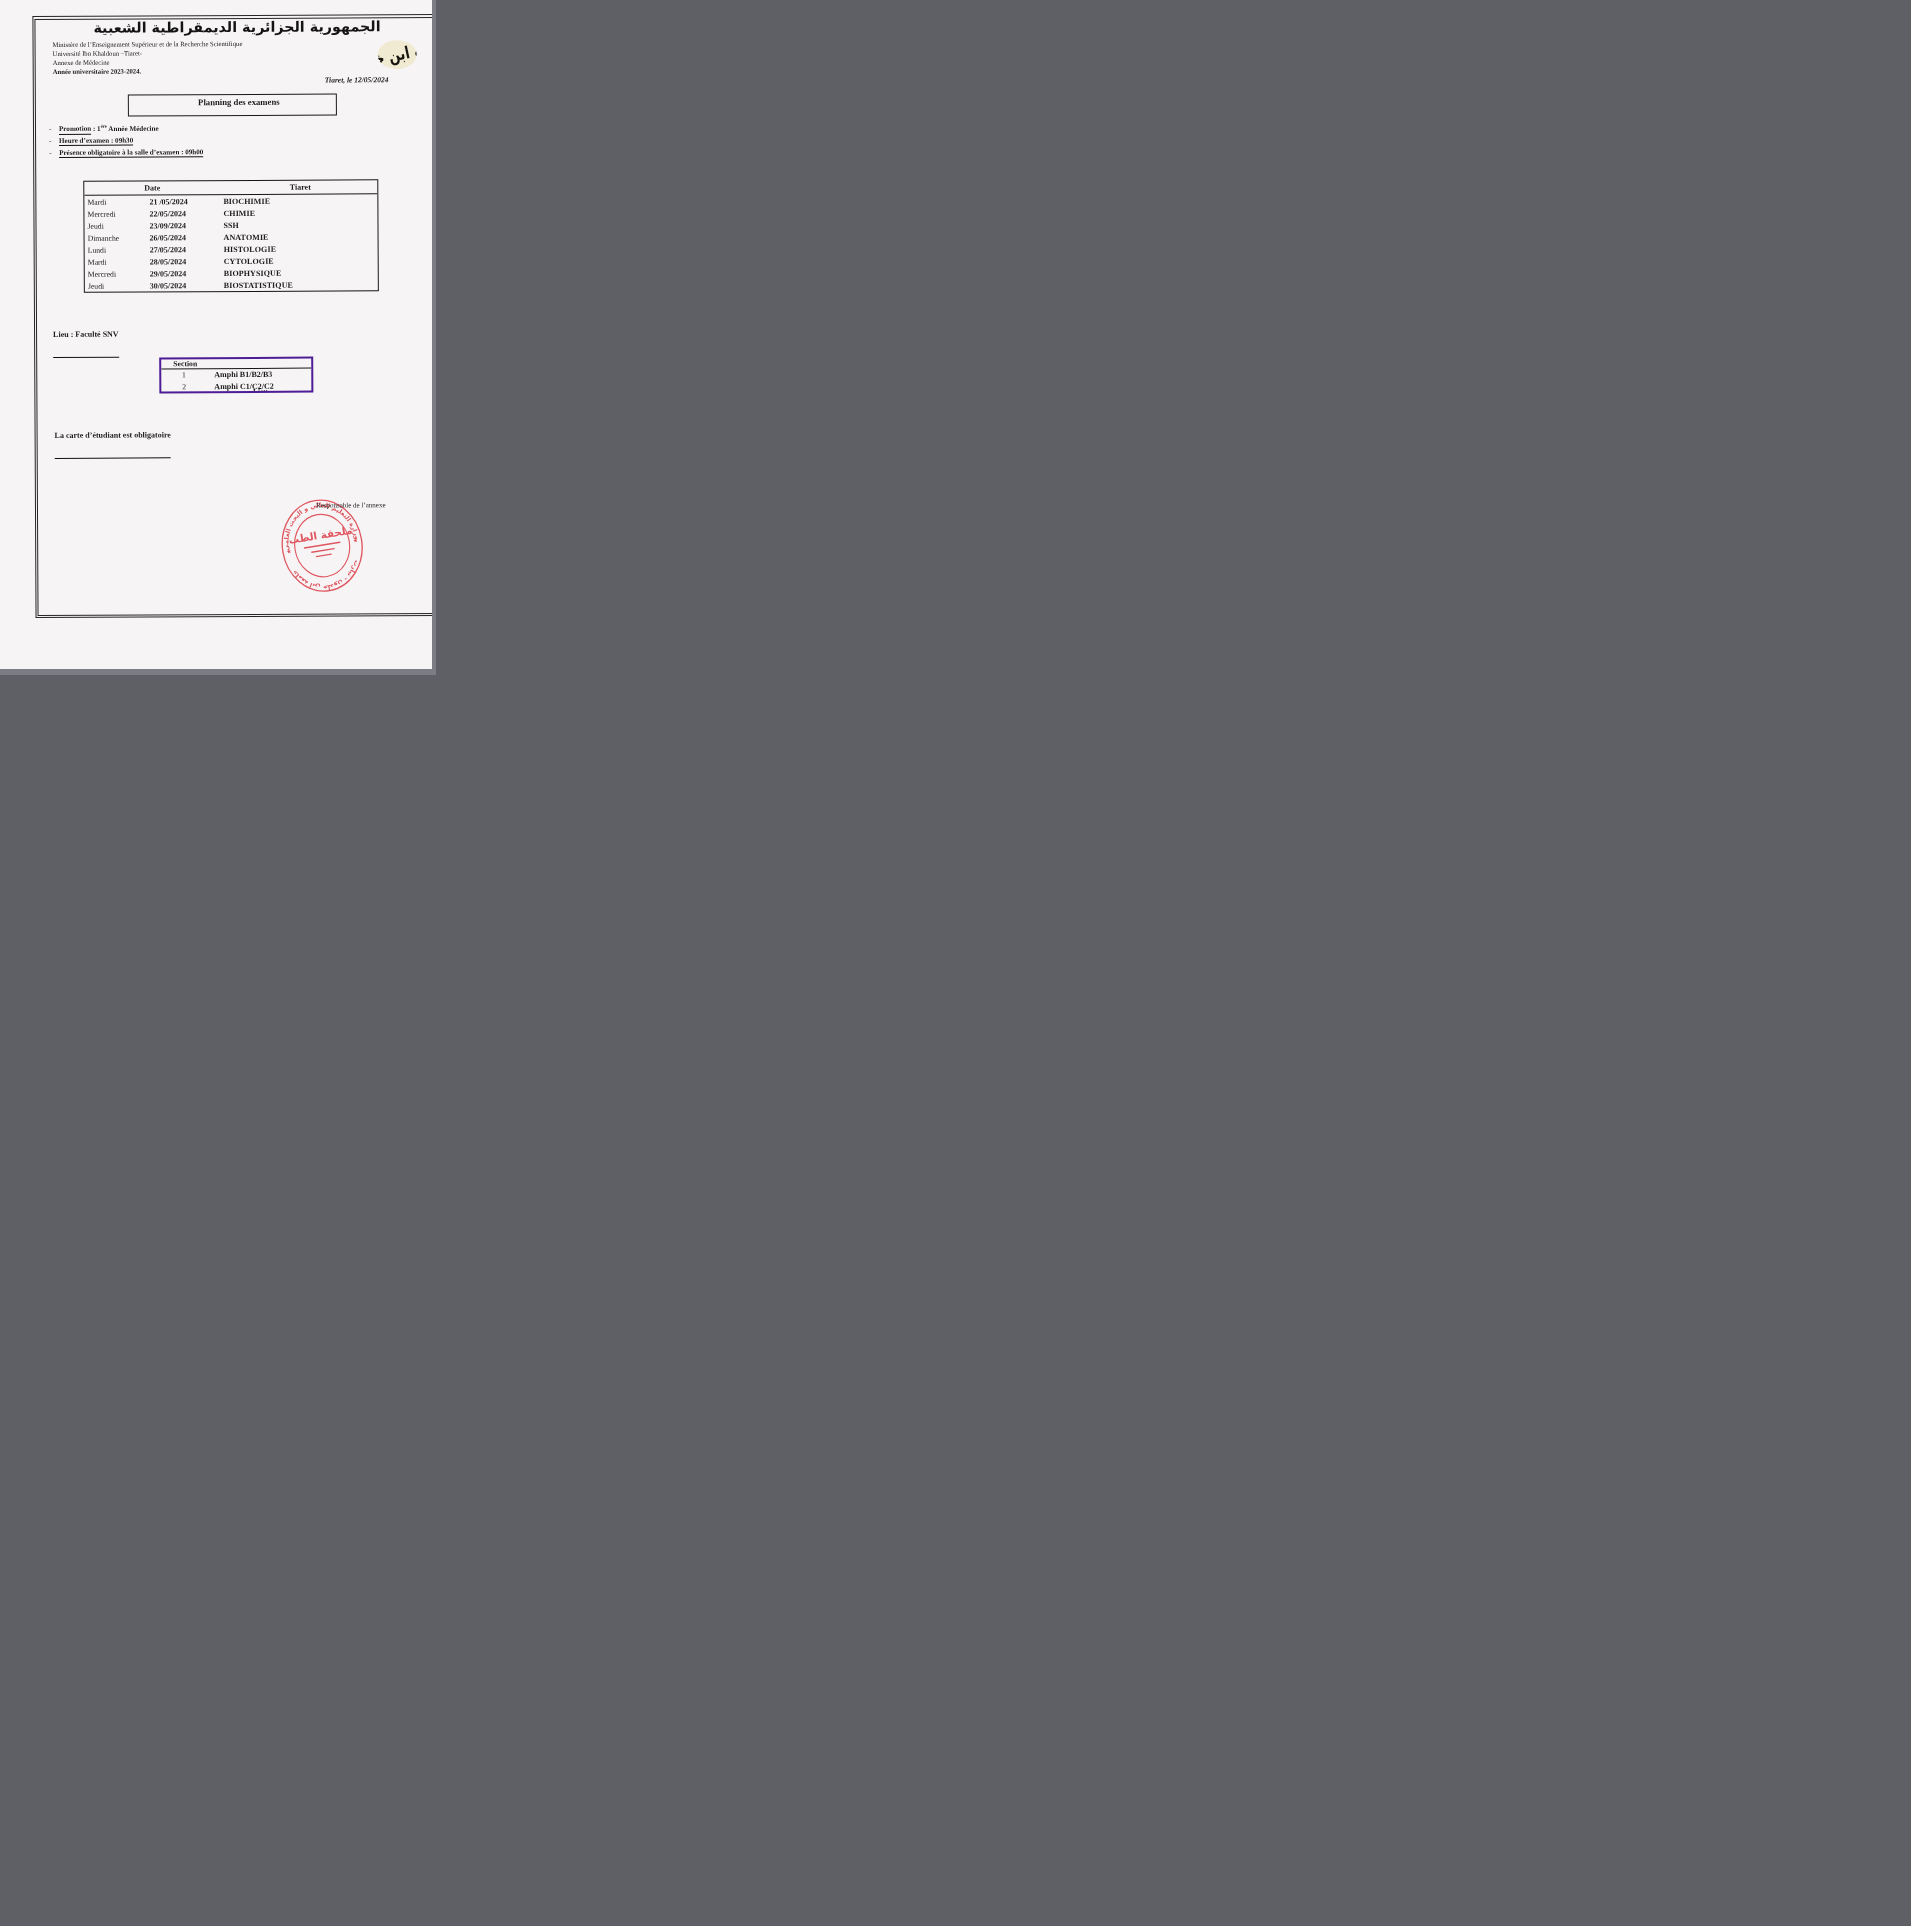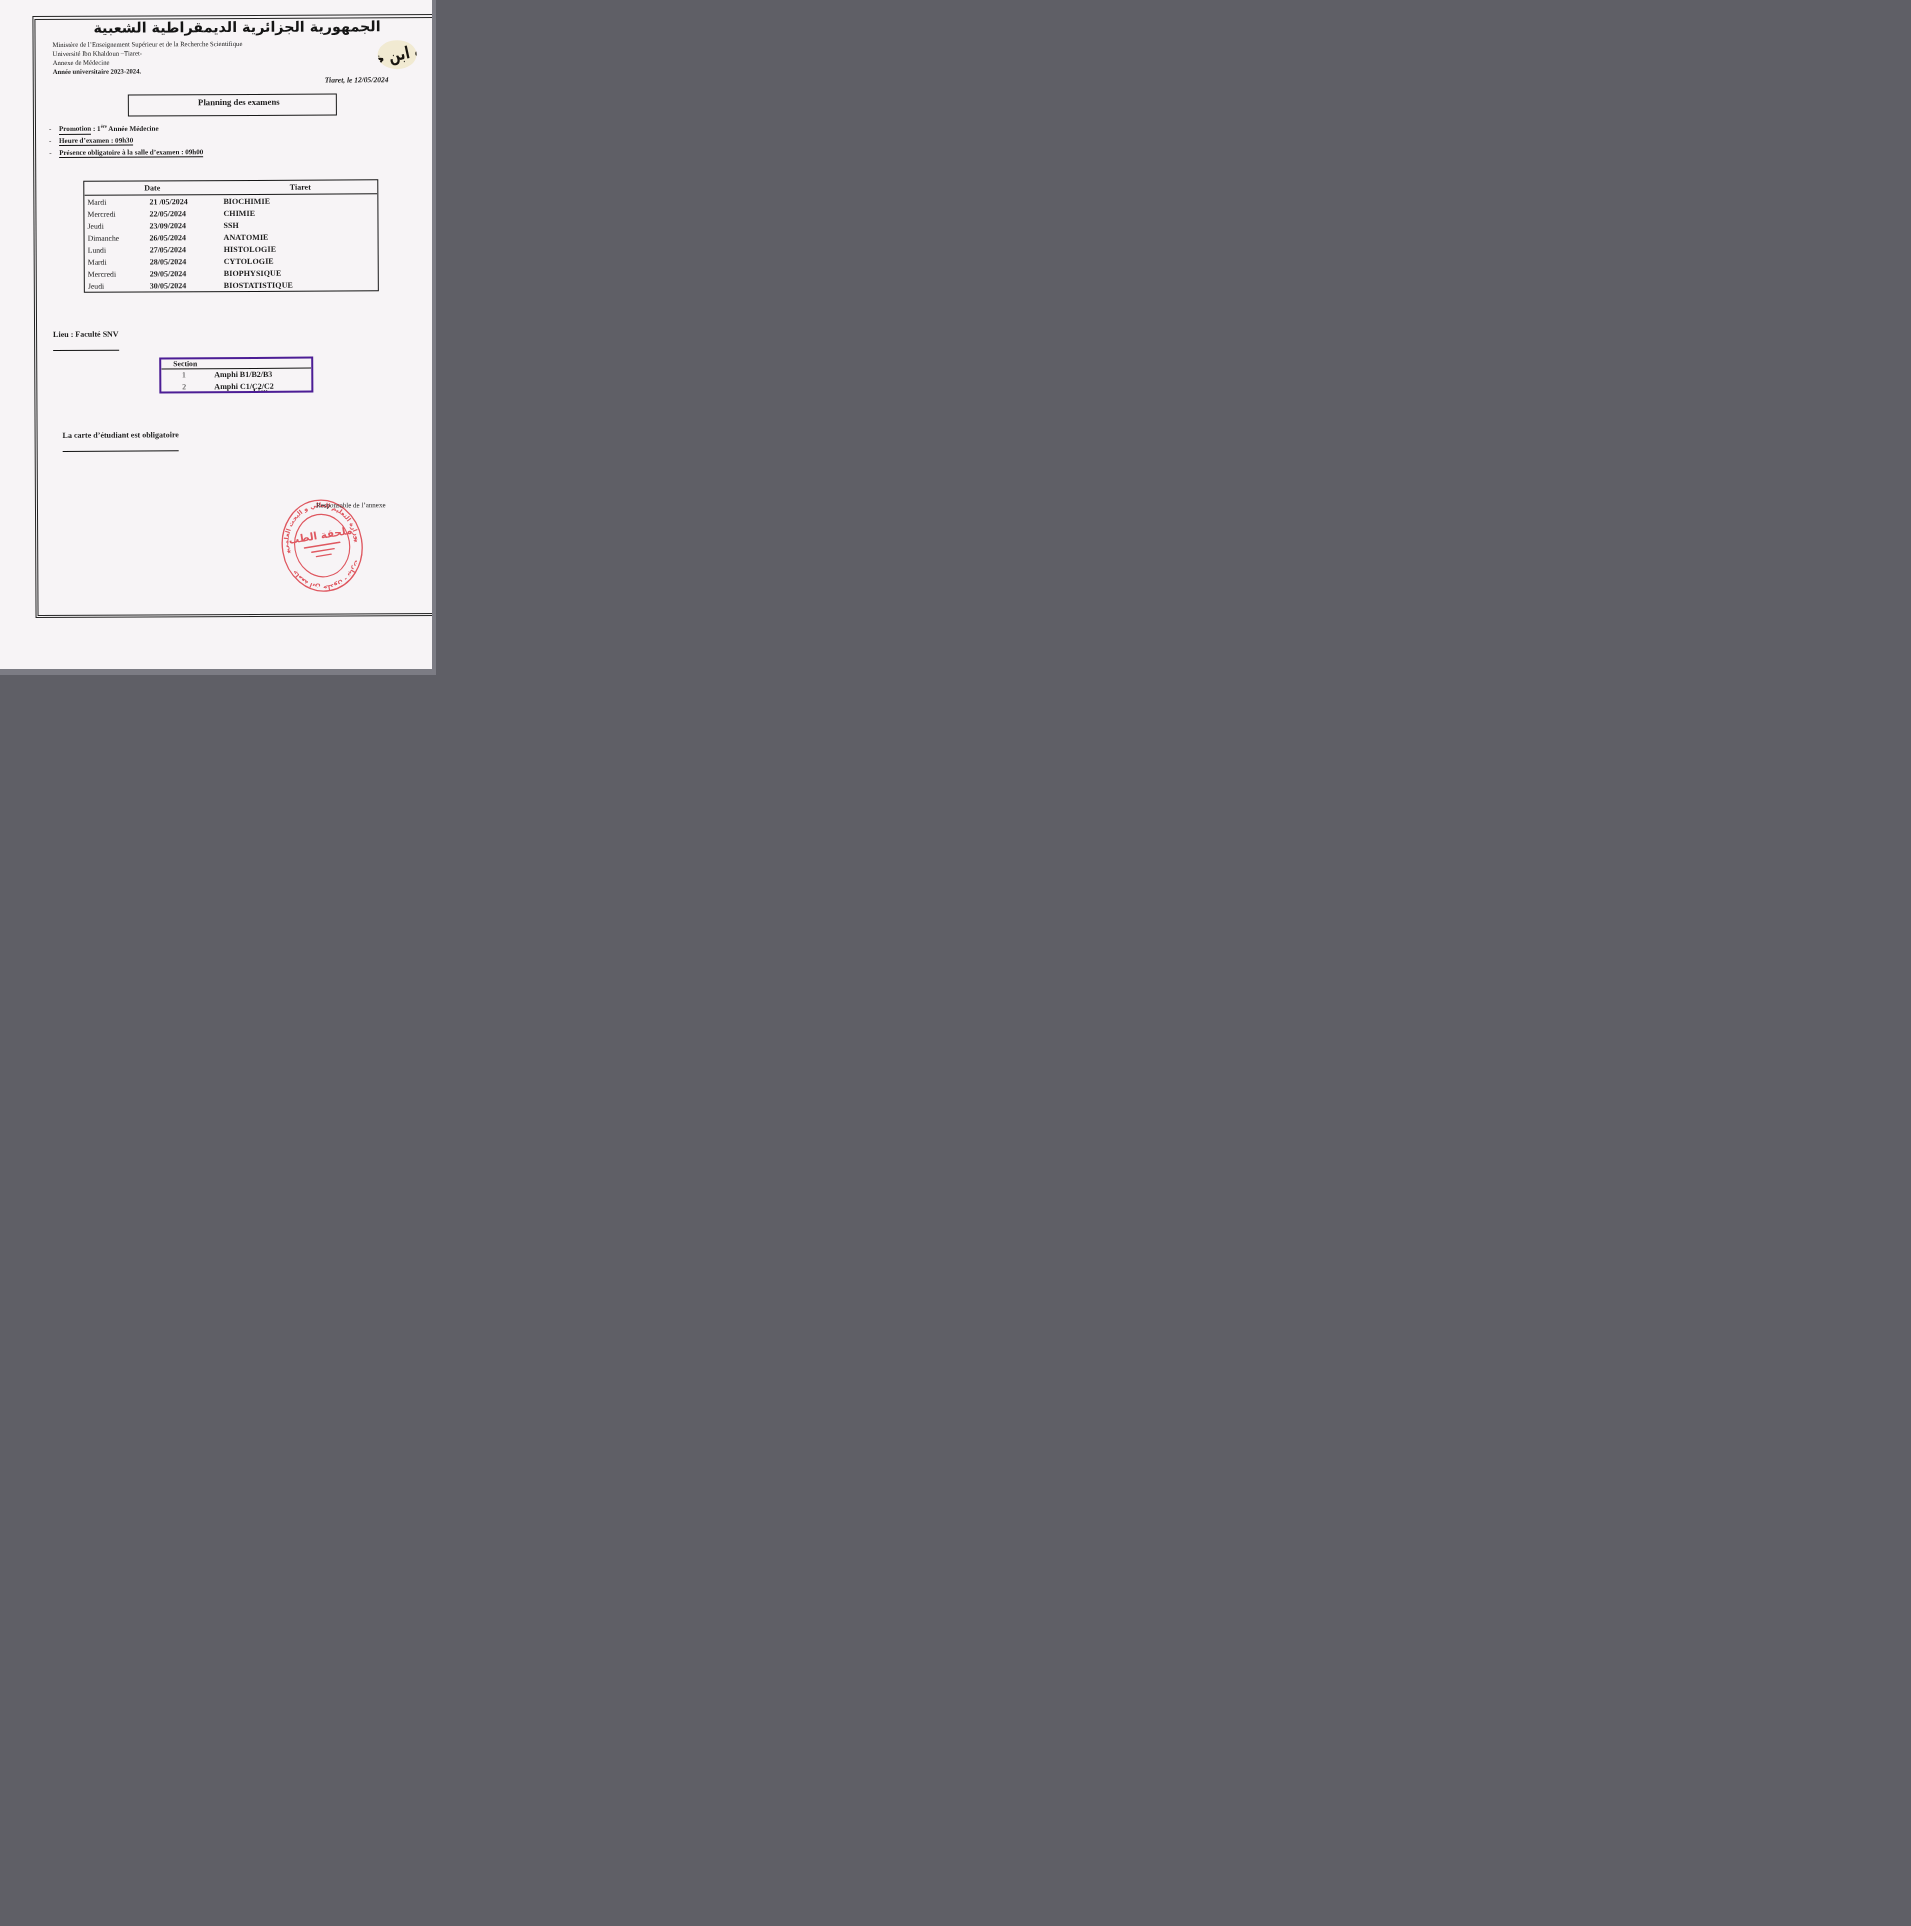--- a/index.html
+++ b/index.html
@@ -59,35 +59,35 @@
   .exam-head .hd { position:absolute; top:1.5px; transform:translateX(-50%); font-size:8px; font-weight:bold; }
   .exam-head .h-date { left:68px; }
   .exam-head .h-module { left:216px; }
   .exam-body { position:relative; padding-top:0.8px; }
   .exam-row { position:relative; height:12px; line-height:12px; }
   .exam-row .c-day { position:absolute; left:3.1px; font-size:7.7px; }
   .exam-row .c-date { position:absolute; left:65px; font-size:8px; font-weight:bold; }
   .exam-row .c-module { position:absolute; left:139px; font-size:8px; font-weight:bold; letter-spacing:0.1px; }
 
   .lieu-heading { position:absolute; left:53px; top:329px; font-size:8px; font-weight:bold; }
-  .u-thick { border-bottom:1.5px solid #111; padding-bottom:11px; }
+  .u-thick { border-bottom:1.5px solid #111; padding-bottom:18px; }
 
   .section-table {
     position:absolute; left:159px; top:357px; width:154px; height:36px;
     border:2px solid #4c1d95; box-sizing:border-box; overflow:hidden;
   }
   .sec-head { position:relative; height:9.2px; border-bottom:1.5px double #161616; }
   .sec-head .hd { position:absolute; top:0; transform:translateX(-50%); font-size:7.7px; font-weight:bold; line-height:9.2px; }
   .sec-head .h-section { left:24px; }
   .sec-head .h-lieu { left:99px;margin-top:28px; }
   .sec-row { position:relative; height:11.6px; line-height:11.6px; }
   .sec-row .c-num { position:absolute; left:17.7px; width:10px; text-align:center; font-size:7.7px; }
   .sec-row .c-lieu { position:absolute; left:53px; font-size:8px; font-weight:bold; }
 
-  .note { position:absolute; left:54px; top:430px; font-size:8px; font-weight:bold;margin-left:8px; }
+  .note { position:absolute; left:54px; top:430px; font-size:8px; font-weight:bold; }
 
   .signature { position:absolute; left:315px; top:502px; font-size:7px; z-index:3; }
 
   .stamp-wrap { position:absolute; left:270px; top:488px; width:102px; height:116px; z-index:2; opacity:0.92; }
   .stamp-wrap svg { display:block; }
   .stamp-ring-text { font-family:"DejaVu Sans",sans-serif; font-weight:bold; font-size:16.5px; }
   .stamp-center-text { font-family:"DejaVu Sans",sans-serif; font-weight:bold; font-size:27px; }
   .stamp-star { font-size:15px; }
 </style>
 </head>

